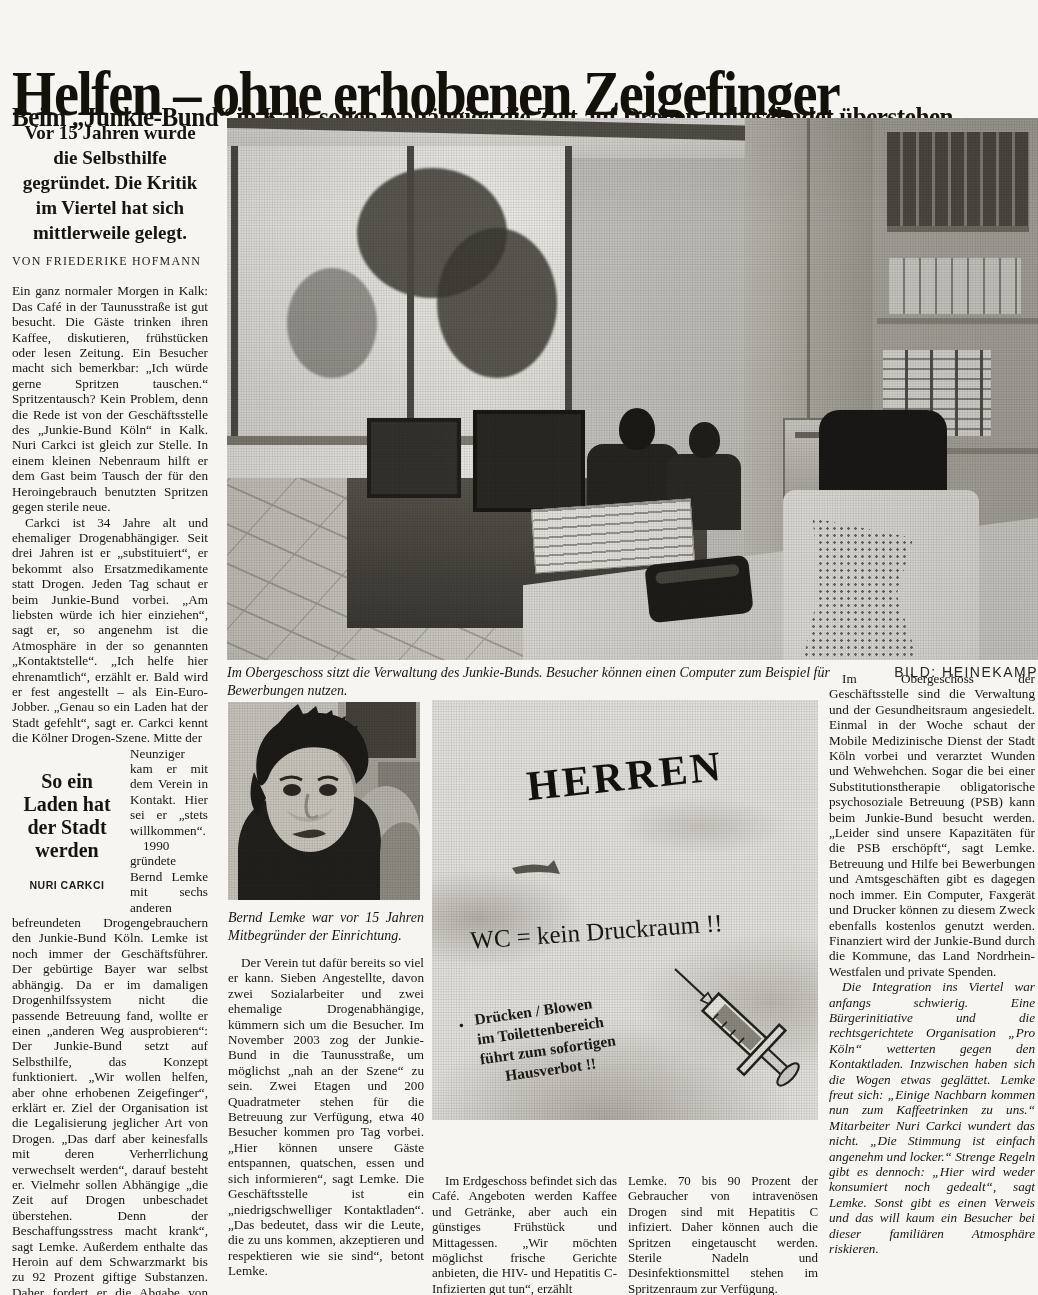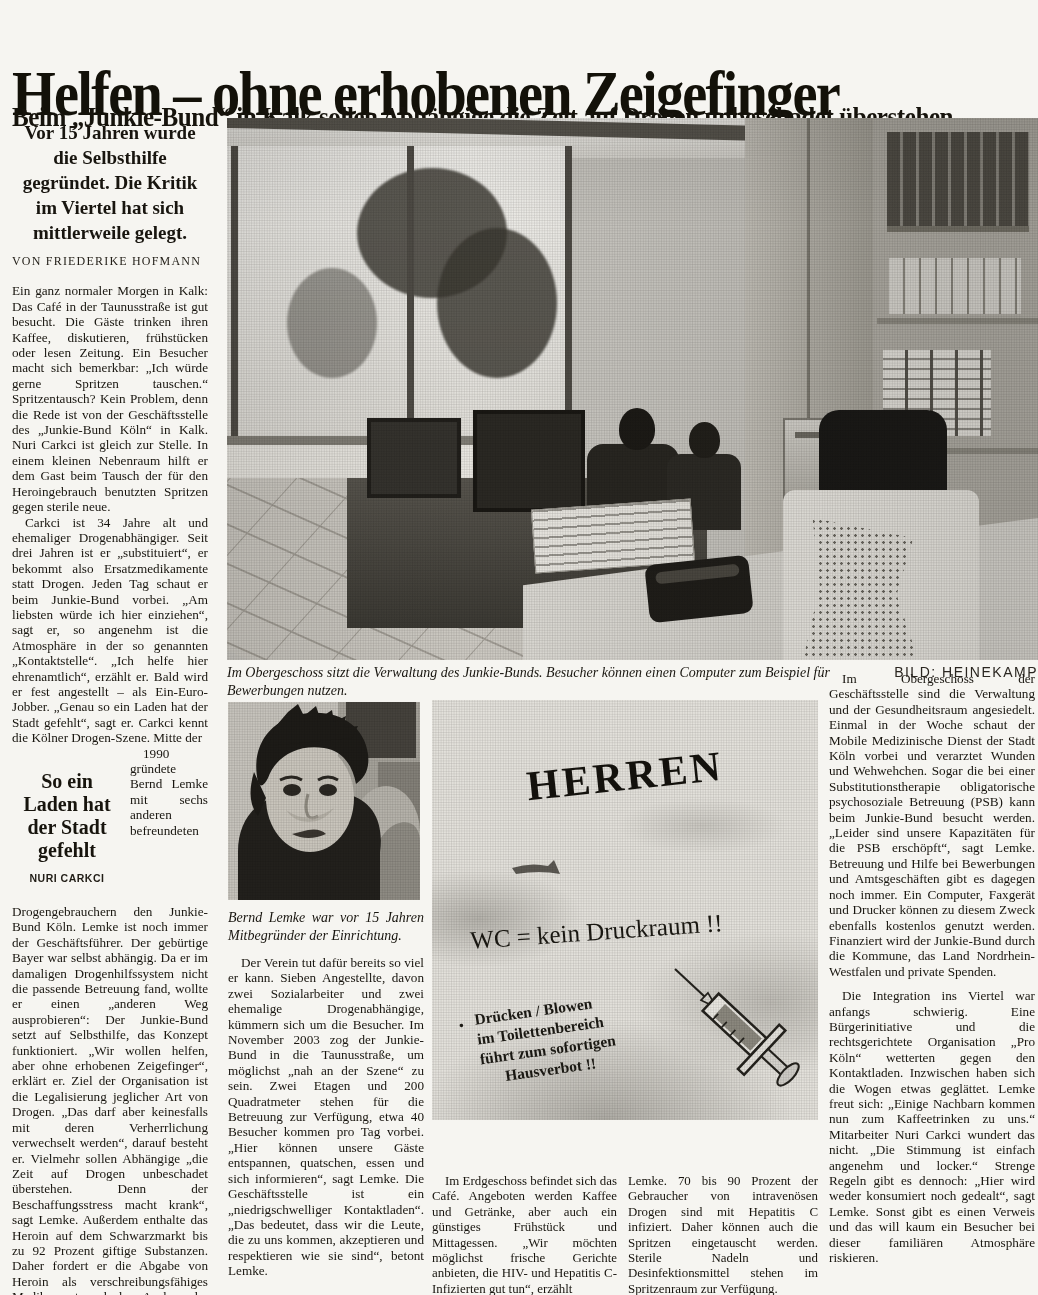--- a/index.html
+++ b/index.html
@@ -29,21 +29,21 @@
           letter-spacing:1.5px;color:#2a2620;white-space:nowrap;}
   
   .col1{position:absolute;left:12px;top:120px;width:196px;}
   .lead{font-size:19px;line-height:25px;font-weight:700;text-align:center;}
   .byline{margin-top:9px;font-size:12px;letter-spacing:1.2px;color:#211d16;}
   .col1 .p-first{margin-top:14px;}
   .pullquote{
     float:left;width:110px;padding:24px 8px 18px 0;text-align:center;
   }
   .pullquote .pq-text{font-size:20px;line-height:23px;font-weight:700;color:#17140d;}
-  .pullquote .pq-attr{margin-top:9px;font-family:"Liberation Sans",sans-serif;
+  .pullquote .pq-attr{margin-top:16px;font-family:"Liberation Sans",sans-serif;
     font-size:10.5px;font-weight:700;letter-spacing:.5px;color:#211d16;}
   
   .photo{position:absolute;overflow:hidden;background:#c9c7c1;}
   .ht::after{
     content:"";position:absolute;inset:0;pointer-events:none;
     background-image:radial-gradient(rgba(25,23,18,.16) .7px, transparent 1.1px);
     background-size:2.6px 2.6px;mix-blend-mode:multiply;
   }
   .abs{position:absolute;}
   
@@ -118,40 +118,41 @@
   .sign-warn{position:absolute;left:46px;top:300px;transform:rotate(-8deg);
     font-size:15.5px;font-weight:700;color:#1c1a14;line-height:20px;}
   .sign-warn .b{position:absolute;left:-16px;top:4px;font-size:13px;}
   .sign-smudge{position:absolute;left:78px;top:158px;width:90px;height:26px;}
   .syringe{position:absolute;left:218px;top:236px;width:168px;height:176px;}
   .caption-sign{position:absolute;left:432px;top:1128px;width:386px;}
   
   .col3{position:absolute;left:432px;top:1174px;width:185px;font-size:12.9px;}
   .col4{position:absolute;left:628px;top:1174px;width:190px;font-size:12.9px;}
   .col5{position:absolute;left:829px;top:671px;width:206px;}
-  .col5 p + p{margin-top:9px;}
+  .col5 p + p{margin-top:0;font-style:italic;}
 </style>
 </head>
 <body>
 
 <div class="page">
 
   <h1 class="headline">Helfen – ohne erhobenen Zeigefinger</h1>
   <h2 class="subheadline">Beim „Junkie-Bund“ in Kalk sollen Abhängige die Zeit auf Drogen unbeschadet überstehen</h2>
 
   <div class="col1 bodytext">
     <div class="lead">Vor 15 Jahren wurde die Selbsthilfe gegründet. Die Kritik im Viertel hat sich mittlerweile gelegt.</div>
     <div class="byline">VON FRIEDERIKE HOFMANN</div>
     <p class="p-first">Ein ganz normaler Morgen in Kalk: Das Café in der Taunusstraße ist gut besucht. Die Gäste trinken ihren Kaffee, diskutieren, frühstücken oder lesen Zeitung. Ein Besucher macht sich bemerkbar: „Ich würde gerne Spritzen tauschen.“ Spritzentausch? Kein Problem, denn die Rede ist von der Geschäftsstelle des „Junkie-Bund Köln“ in Kalk. Nuri Carkci ist gleich zur Stelle. In einem kleinen Nebenraum hilft er dem Gast beim Tausch der für den Heroingebrauch benutzten Spritzen gegen sterile neue.</p>
     <p class="indent">Carkci ist 34 Jahre alt und ehemaliger Drogenabhängiger. Seit drei Jahren ist er „substituiert“, er bekommt also Ersatzmedikamente statt Drogen. Jeden Tag schaut er beim Junkie-Bund vorbei. „Am liebsten würde ich hier einziehen“, sagt er, so angenehm ist die Atmosphäre in der so genannten „Kontaktstelle“. „Ich helfe hier ehrenamtlich“, erzählt er. Bald wird er fest angestellt – als Ein-Euro-Jobber. „Genau so ein Laden hat der Stadt gefehlt“, sagt er. Carkci kennt die Kölner Drogen-Szene. Mitte der</p>
     <div>
       <div class="pullquote">
-        <div class="pq-text">So ein Laden hat der Stadt gefehlt</div>
+        <div class="pq-text">So ein Laden hat der Stadt werden</div>
         <div class="pq-attr">NURI CARKCI</div>
       </div>
+      <p>Neunziger kam er mit dem Verein in Kontakt. Hier sei er „stets willkommen“.</p>
       <p class="indent">1990 gründete Bernd Lemke mit sechs anderen befreundeten Drogengebrauchern den Junkie-Bund Köln. Lemke ist noch immer der Geschäftsführer. Der gebürtige Bayer war selbst abhängig. Da er im damaligen Drogenhilfssystem nicht die passende Betreuung fand, wollte er einen „anderen Weg ausprobieren“: Der Junkie-Bund setzt auf Selbsthilfe, das Konzept funktioniert. „Wir wollen helfen, aber ohne erhobenen Zeigefinger“, erklärt er. Ziel der Organisation ist die Legalisierung jeglicher Art von Drogen. „Das darf aber keinesfalls mit deren Verherrlichung verwechselt werden“, darauf besteht er. Vielmehr sollen Abhängige „die Zeit auf Drogen unbeschadet überstehen. Denn der Beschaffungsstress macht krank“, sagt Lemke. Außerdem enthalte das Heroin auf dem Schwarzmarkt bis zu 92 Prozent giftige Substanzen. Daher fordert er die Abgabe von Heroin als verschreibungsfähiges Medikament und den Ausbau der Substitutionsmöglichkeiten. Lemke hofft auf eine Ausweitung der Unterstützung von Abhängigen, Ehemaligen und Substituierten.</p>
     </div>
   </div>
 
   <div class="photo ht" style="left:227px;top:118px;width:811px;height:542px;">
     <div class="abs mp-ceil"></div>
     <div class="abs mp-beam"></div>
     <div class="abs mp-win"></div>
     <div class="abs mp-tree" style="left:130px;top:50px;width:150px;height:130px;"></div>
     <div class="abs mp-tree" style="left:210px;top:110px;width:120px;height:150px;"></div>

